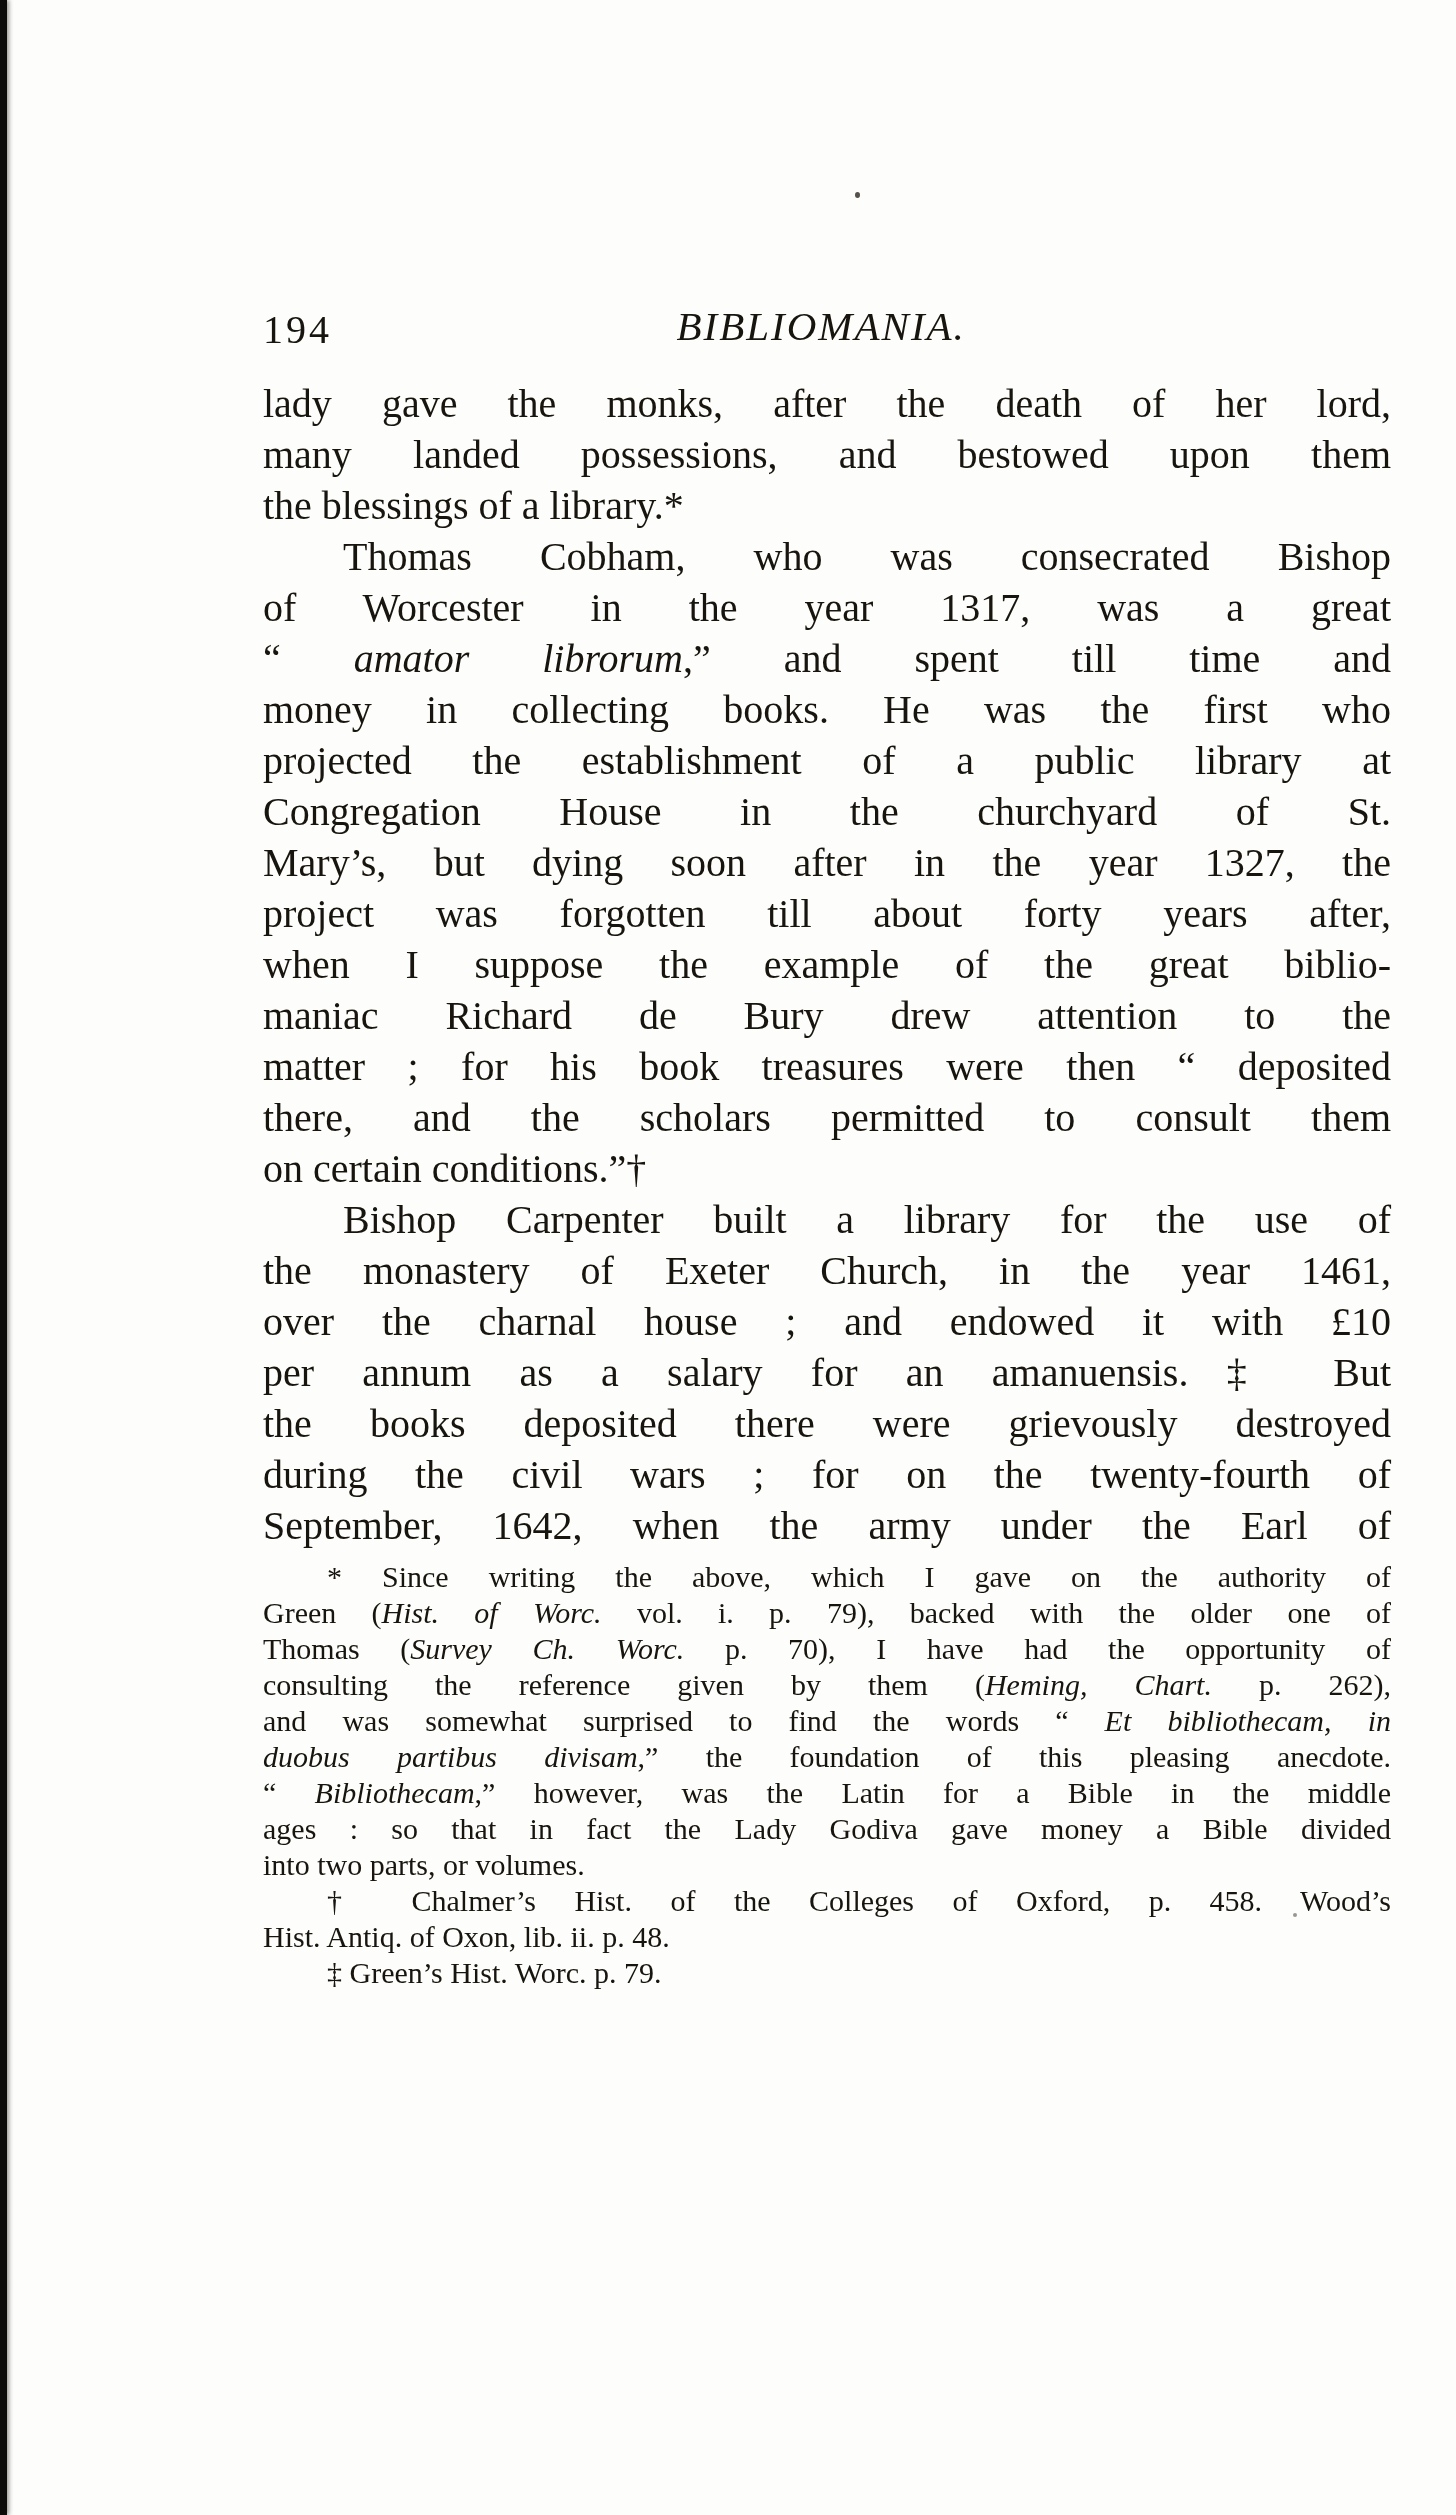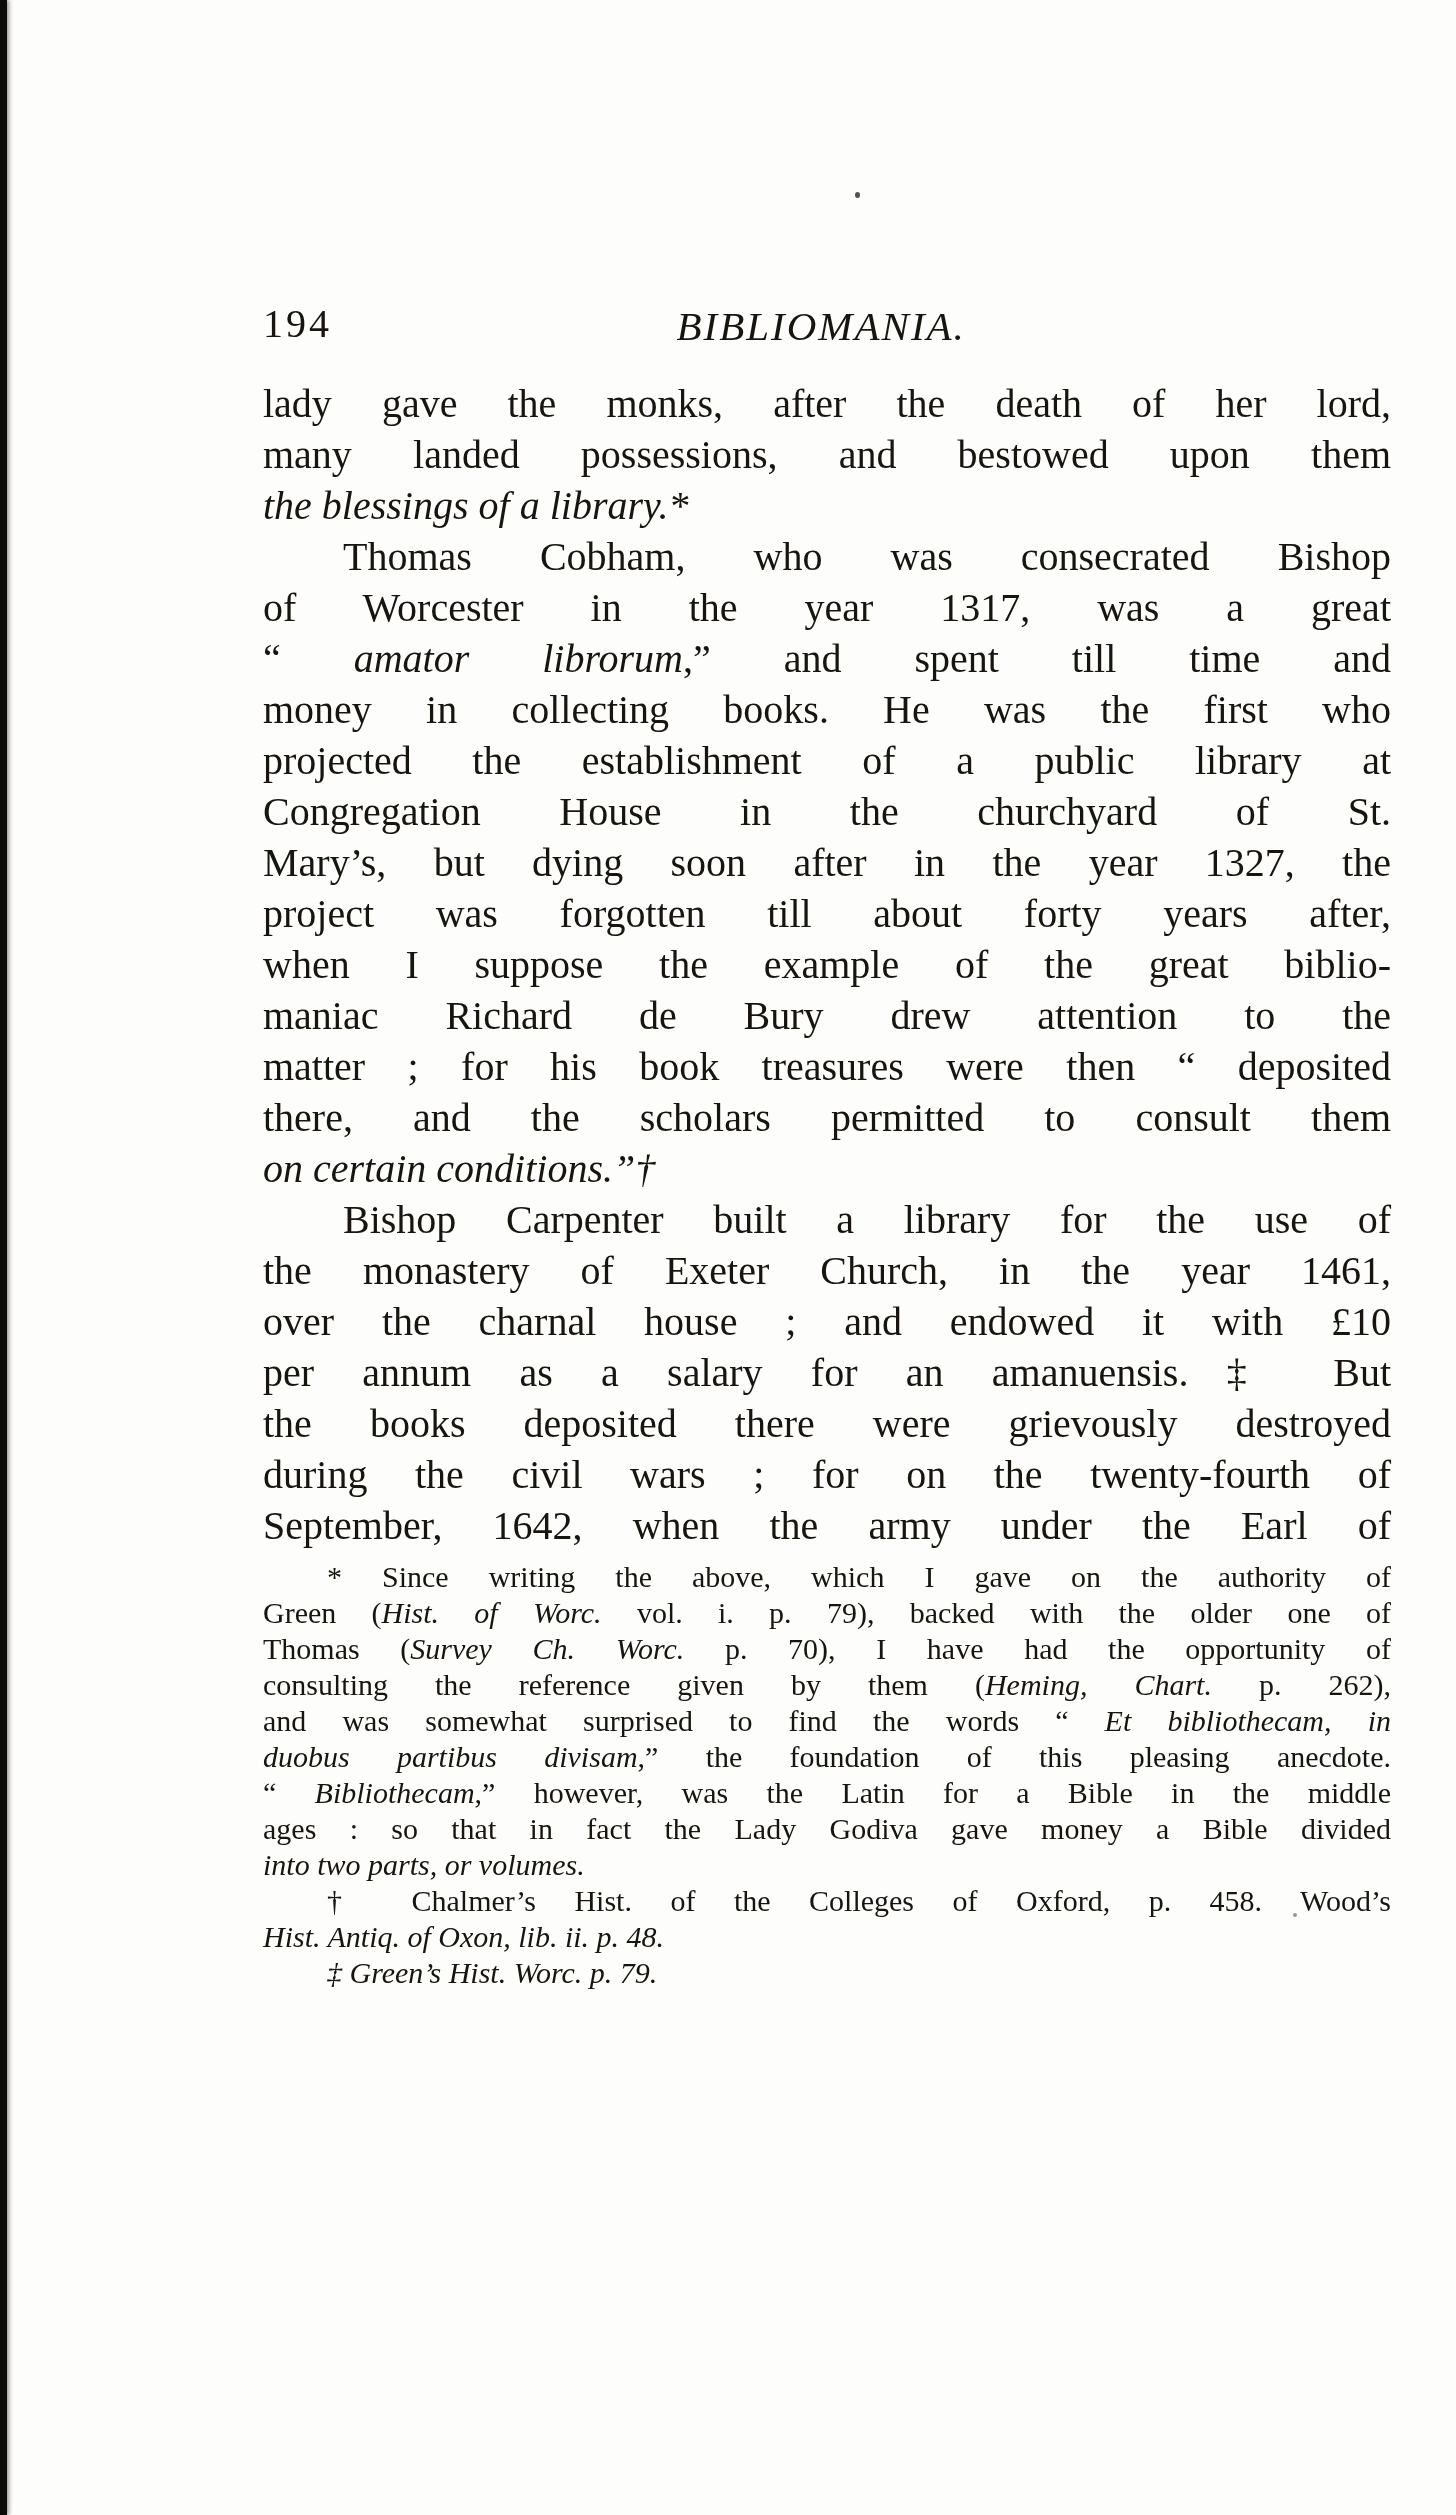--- a/index.html
+++ b/index.html
@@ -23,33 +23,33 @@
   .speck.s1 { left: 855px; top: 192px; width: 5px; height: 6px; opacity: .85; }
   .speck.s2 { left: 1293px; top: 1913px; width: 4px; height: 4px; opacity: .5; }
 
   .text-block {
     position: absolute;
     left: 263px; top: 300px;
     width: 1128px;
   }
   .header { position: relative; height: 56px; margin-bottom: 22px; }
   .pagenum {
-    position: absolute; left: 0; top: 0;
+    position: absolute; left: 0; top: 6px;
     font-size: 40px; letter-spacing: 3px;
   }
   .title {
     position: absolute; left: 50%; transform: translateX(-52%);
     top: 2px;
     font-style: italic;
     font-size: 41px; letter-spacing: 2px;
   }
 
   .line { text-align: justify; }
   .line.j { text-align-last: justify; }
-  .line.l { text-align: left; text-align-last: left; font-style: italic; }
+  .line.l { text-align: left; text-align-last: left; }
 
   .body-text .line { font-size: 40px; line-height: 51px; }
   .body-text .line.ind { text-indent: 80px; }
 
   .footnotes { margin-top: 8px; }
   .footnotes .line { font-size: 30px; line-height: 36px; }
   .footnotes .line.ind { text-indent: 64px; }
 
   .em { font-style: italic; }
 </style>

